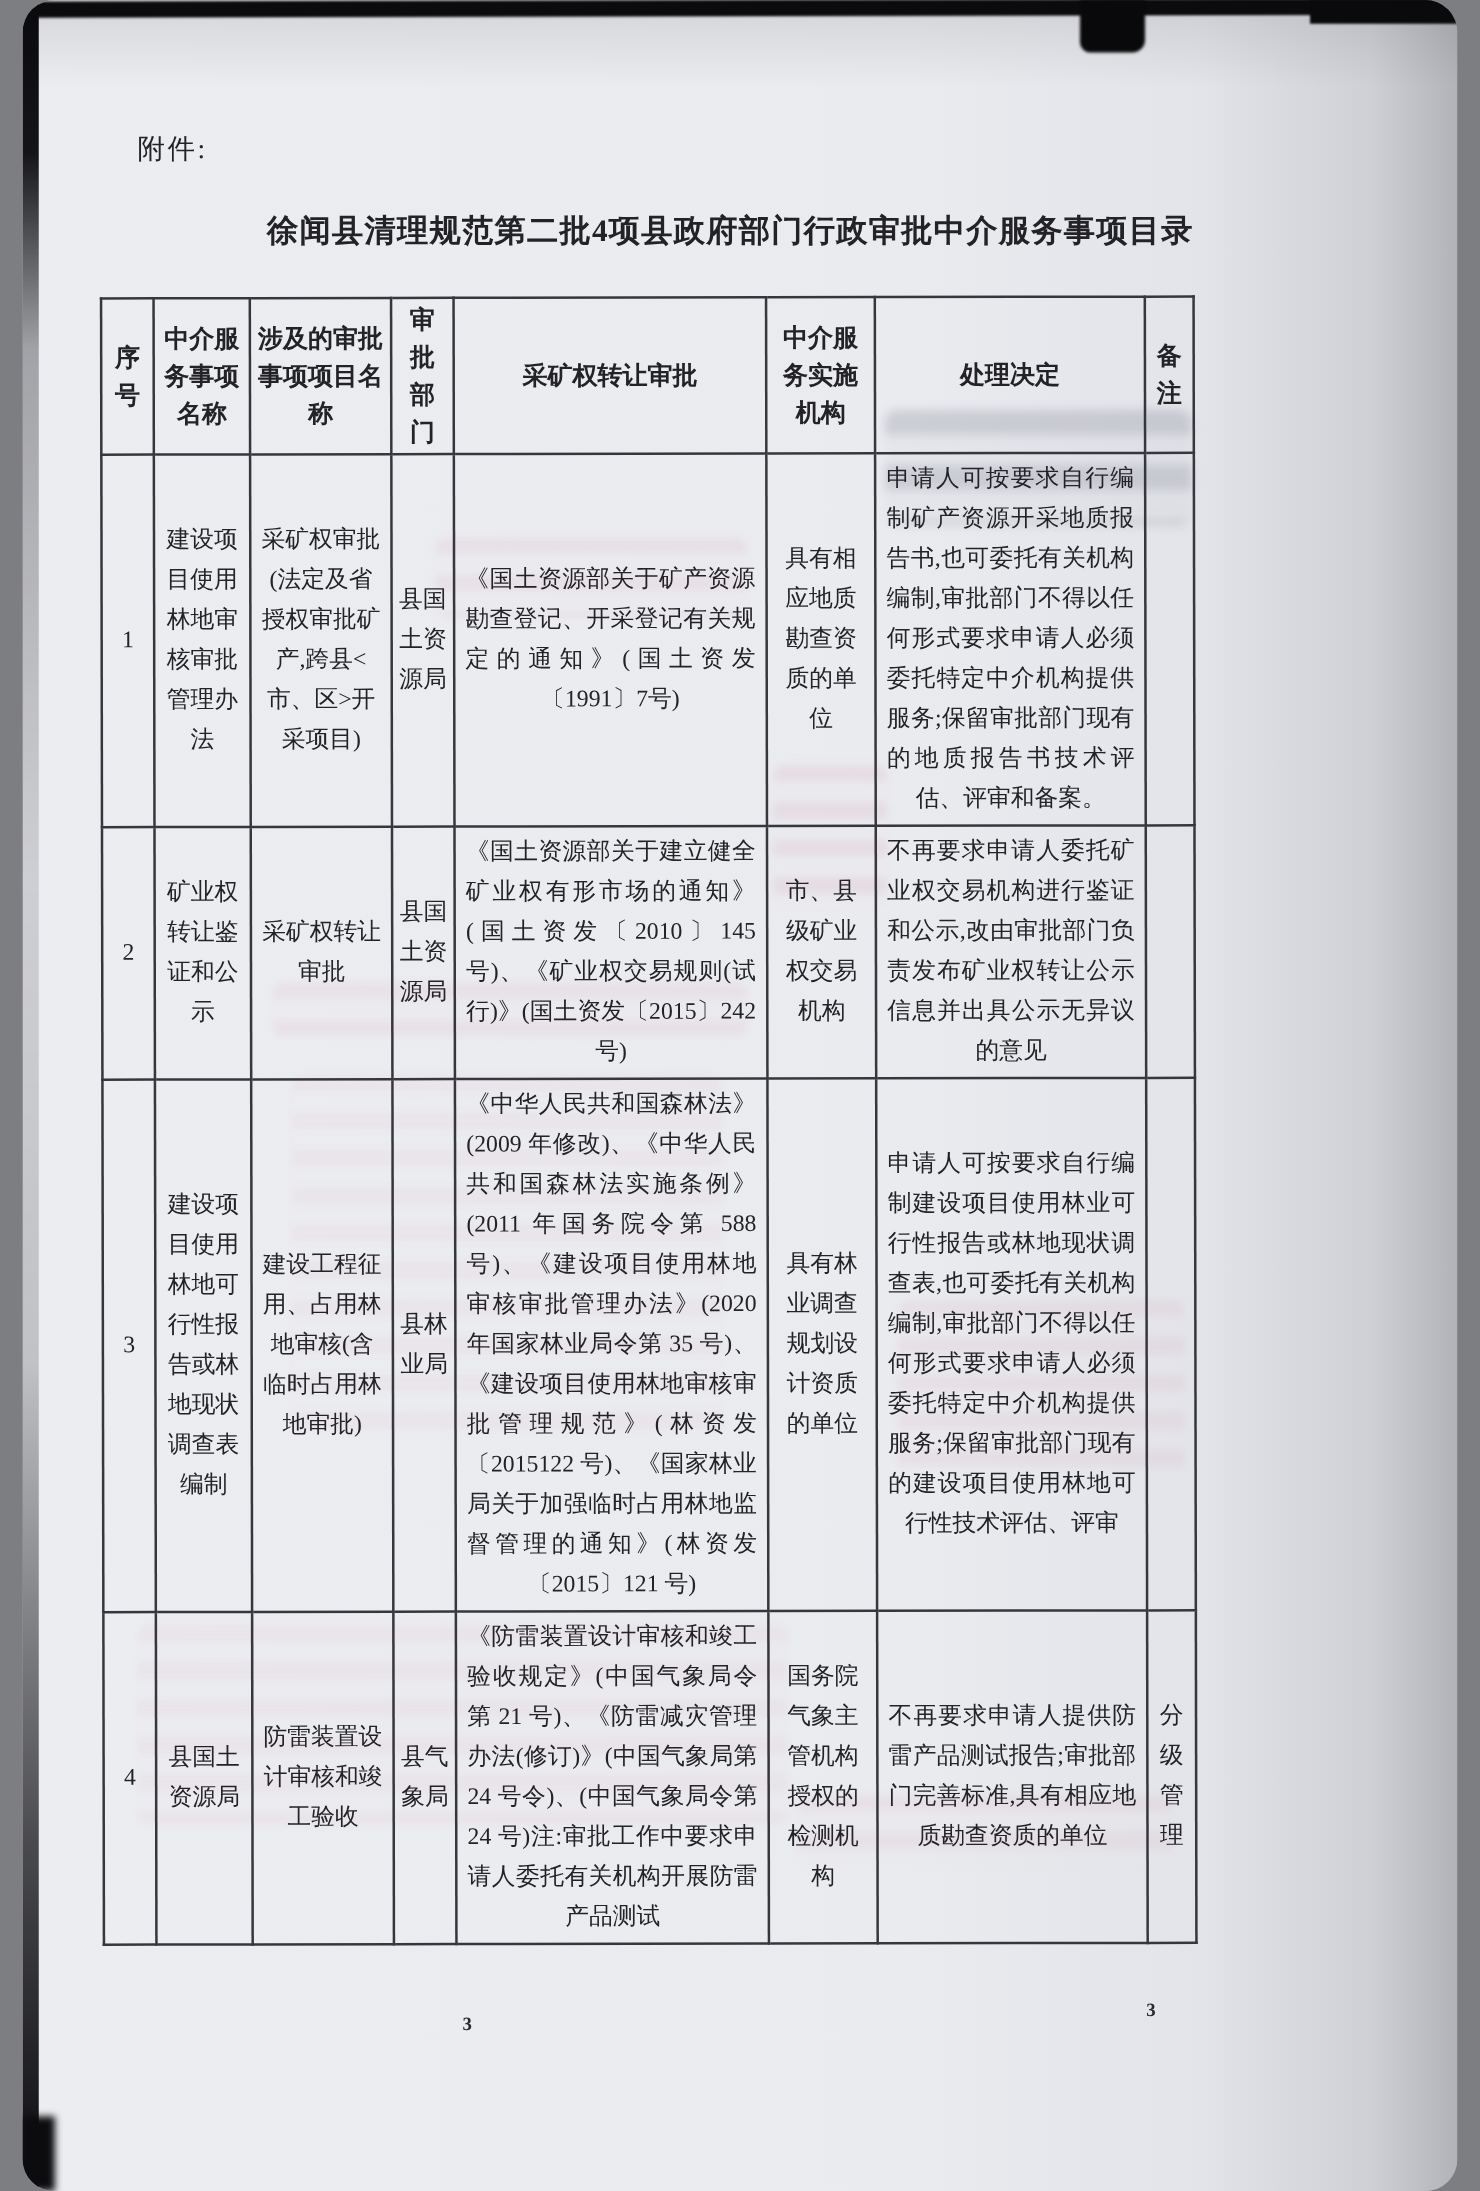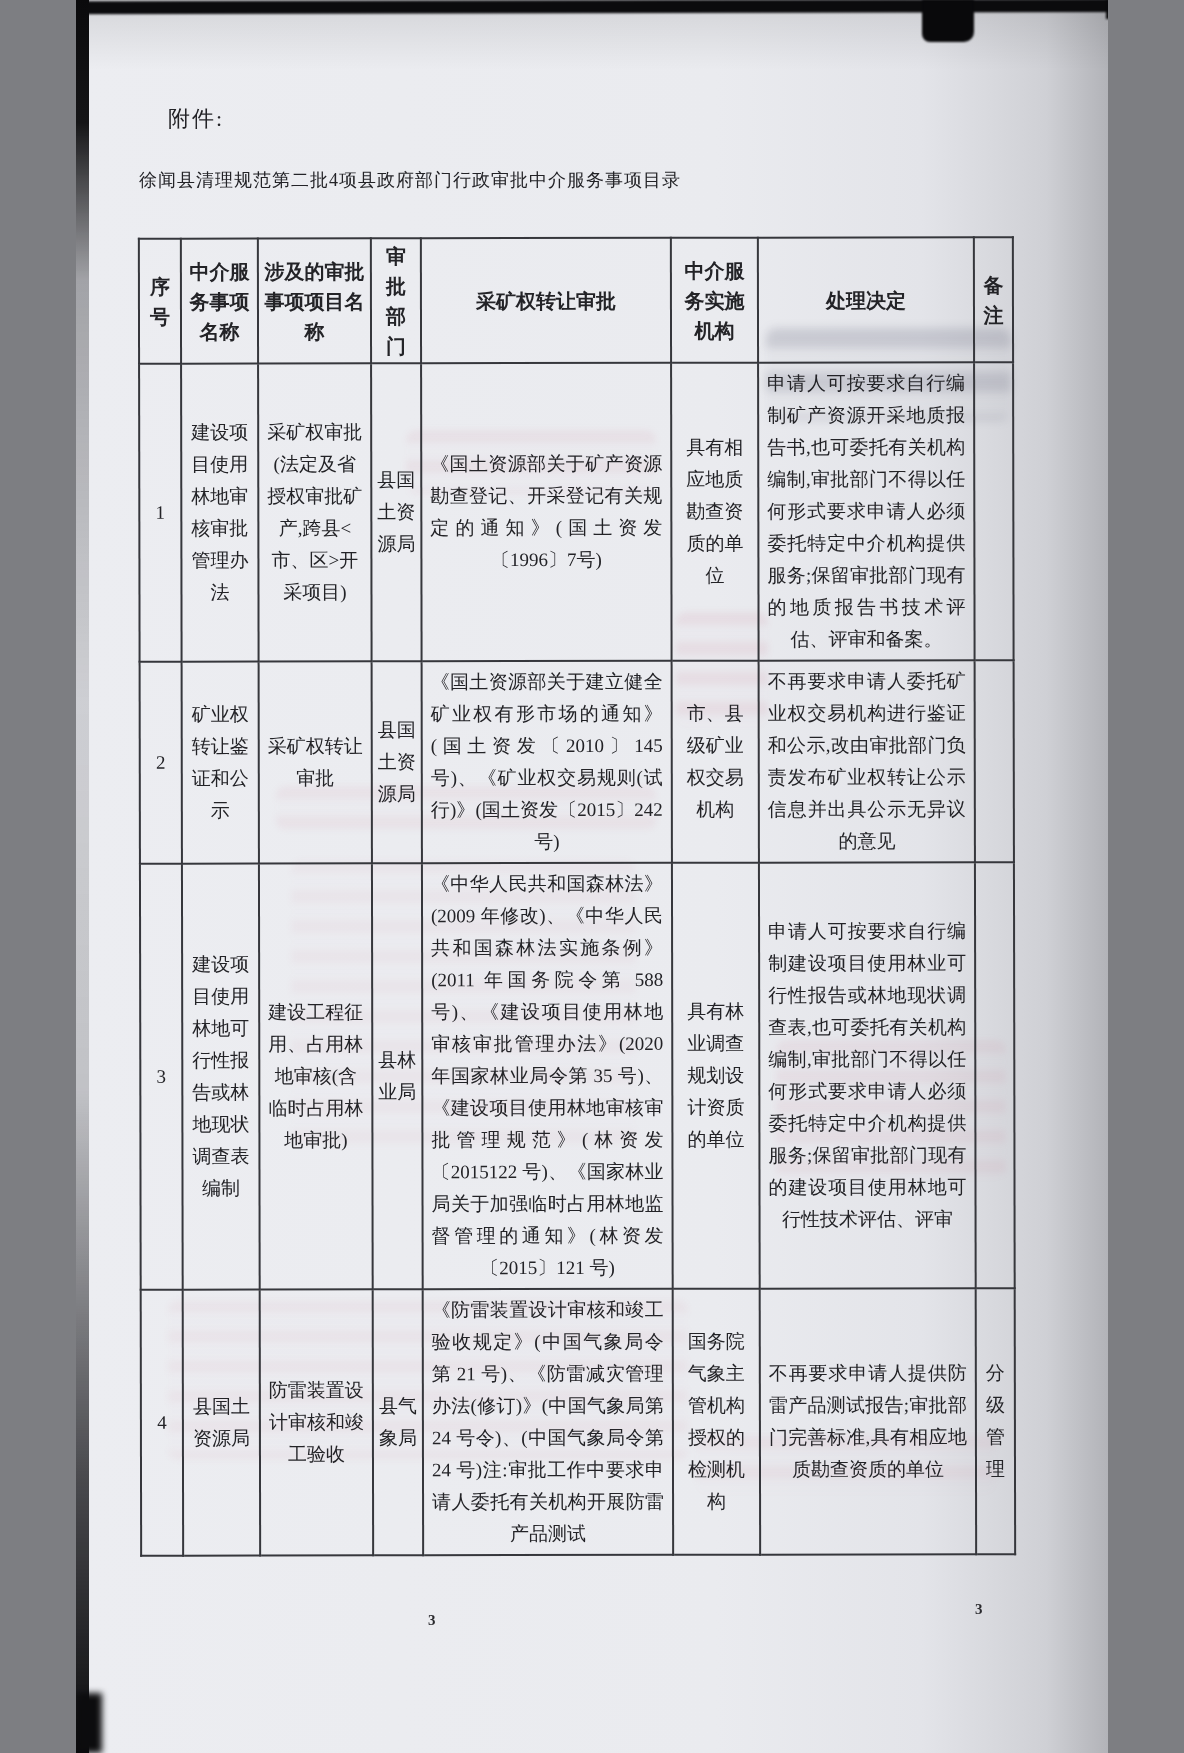--- a/index.html
+++ b/index.html
@@ -1,40 +1,41 @@
 <!DOCTYPE html>
 <html lang="zh"><head>
 <meta charset="utf-8">
 <style>
   html,body{margin:0;padding:0;background:#7d7e82;}
   .page{
     position:relative;
-    width:1032px;height:1753px;
+    width:1148px;height:1753px;
     margin:0 auto;
     overflow:hidden;
     background:
       linear-gradient(180deg, rgba(0,0,0,0.10) 0%, rgba(0,0,0,0.0) 4%),
       linear-gradient(90deg, #ecedf1 0%, #eaebef 62%, #e3e4e9 82%, #cfd0d5 94%, #b2b3b8 100%);
     font-family:"Liberation Serif","DejaVu Serif",serif;
     color:#232327;
+    border-radius:26px;
   }
   
   .scan-top{position:absolute;top:0;left:0;width:1184px;height:13px;background:#0b0b0d;filter:blur(1px);transform:skewY(-0.12deg);}
   .scan-top-tab{position:absolute;top:0;left:846px;width:52px;height:42px;background:#09090b;border-radius:0 0 10px 8px;filter:blur(1.2px);}
   .scan-top-right{position:absolute;top:0;left:1030px;width:154px;height:19px;background:#0a0a0c;filter:blur(1px);}
   .scan-left{position:absolute;top:0;left:0;width:13px;height:1753px;filter:blur(0.6px);
     background:linear-gradient(180deg,#0a0a0c 0%,#151517 7%,rgba(25,25,30,0.35) 16%,rgba(25,25,30,0.14) 40%,rgba(25,25,30,0.20) 62%,rgba(12,12,16,0.72) 84%,#0a0a0c 100%);}
   .scan-corner{position:absolute;left:0;bottom:0;width:26px;height:60px;background:#0c0c0e;filter:blur(3px);}
   
   .bleed,.ghost{position:absolute;border-radius:10px;pointer-events:none;}
   .bleed{background:repeating-linear-gradient(180deg,rgba(201,118,143,0.17) 0 13px,rgba(201,118,143,0.02) 13px 30px);filter:blur(3px);}
   .ghost{background:repeating-linear-gradient(180deg,rgba(86,88,110,0.20) 0 20px,rgba(86,88,110,0.03) 20px 44px);filter:blur(4px);}
   
   .attachment{position:absolute;left:92px;top:104px;font-size:22px;letter-spacing:2px;}
-  .title{position:absolute;left:63px;top:168px;width:874px;text-align:left;font-size:18px;font-weight:normal;letter-spacing:1px;}
+  .title{position:absolute;left:63px;top:168px;width:874px;text-align:right;font-size:25px;font-weight:bold;letter-spacing:1px;}
   
   .tbl-wrap{position:absolute;left:63px;top:237px;transform:rotate(-0.1deg);}
   table{border-collapse:collapse;table-layout:fixed;width:874px;background:transparent;}
   td,th{border:2px solid #36373c;vertical-align:middle;padding:0 5px;overflow:hidden;}
   th{font-size:20px;font-weight:bold;line-height:30px;text-align:center;}
   td{font-size:19px;line-height:32px;text-align:center;}
   td.long{text-align:justify;text-align-last:center;padding:4px 8px;}
   tr.h-header{height:125px;}
   tr.r1{height:294px;}
   tr.r2{height:196px;}
@@ -90,21 +91,21 @@
           <th>处理决定</th>
           <th>备注</th>
         </tr>
       </thead>
       <tbody>
         <tr class="r1">
           <td>1</td>
           <td>建设项目使用林地审核审批管理办法</td>
           <td>采矿权审批(法定及省授权审批矿产,跨县&lt;市、区&gt;开采项目)</td>
           <td>县国土资源局</td>
-          <td class="long">《国土资源部关于矿产资源勘查登记、开采登记有关规定的通知》(国土资发〔1996〕7号)</td>
+          <td class="long">《国土资源部关于矿产资源勘查登记、开采登记有关规定的通知》(国土资发〔1991〕7号)</td>
           <td>具有相应地质勘查资质的单位</td>
           <td class="long">申请人可按要求自行编制矿产资源开采地质报告书,也可委托有关机构编制,审批部门不得以任何形式要求申请人必须委托特定中介机构提供服务;保留审批部门现有的地质报告书技术评估、评审和备案。</td>
           <td></td>
         </tr>
         <tr class="r2">
           <td>2</td>
           <td>矿业权转让鉴证和公示</td>
           <td>采矿权转让审批</td>
           <td>县国土资源局</td>
           <td class="long">《国土资源部关于建立健全矿业权有形市场的通知》(国土资发〔2010〕145 号)、《矿业权交易规则(试行)》(国土资发〔2015〕242 号)</td>

